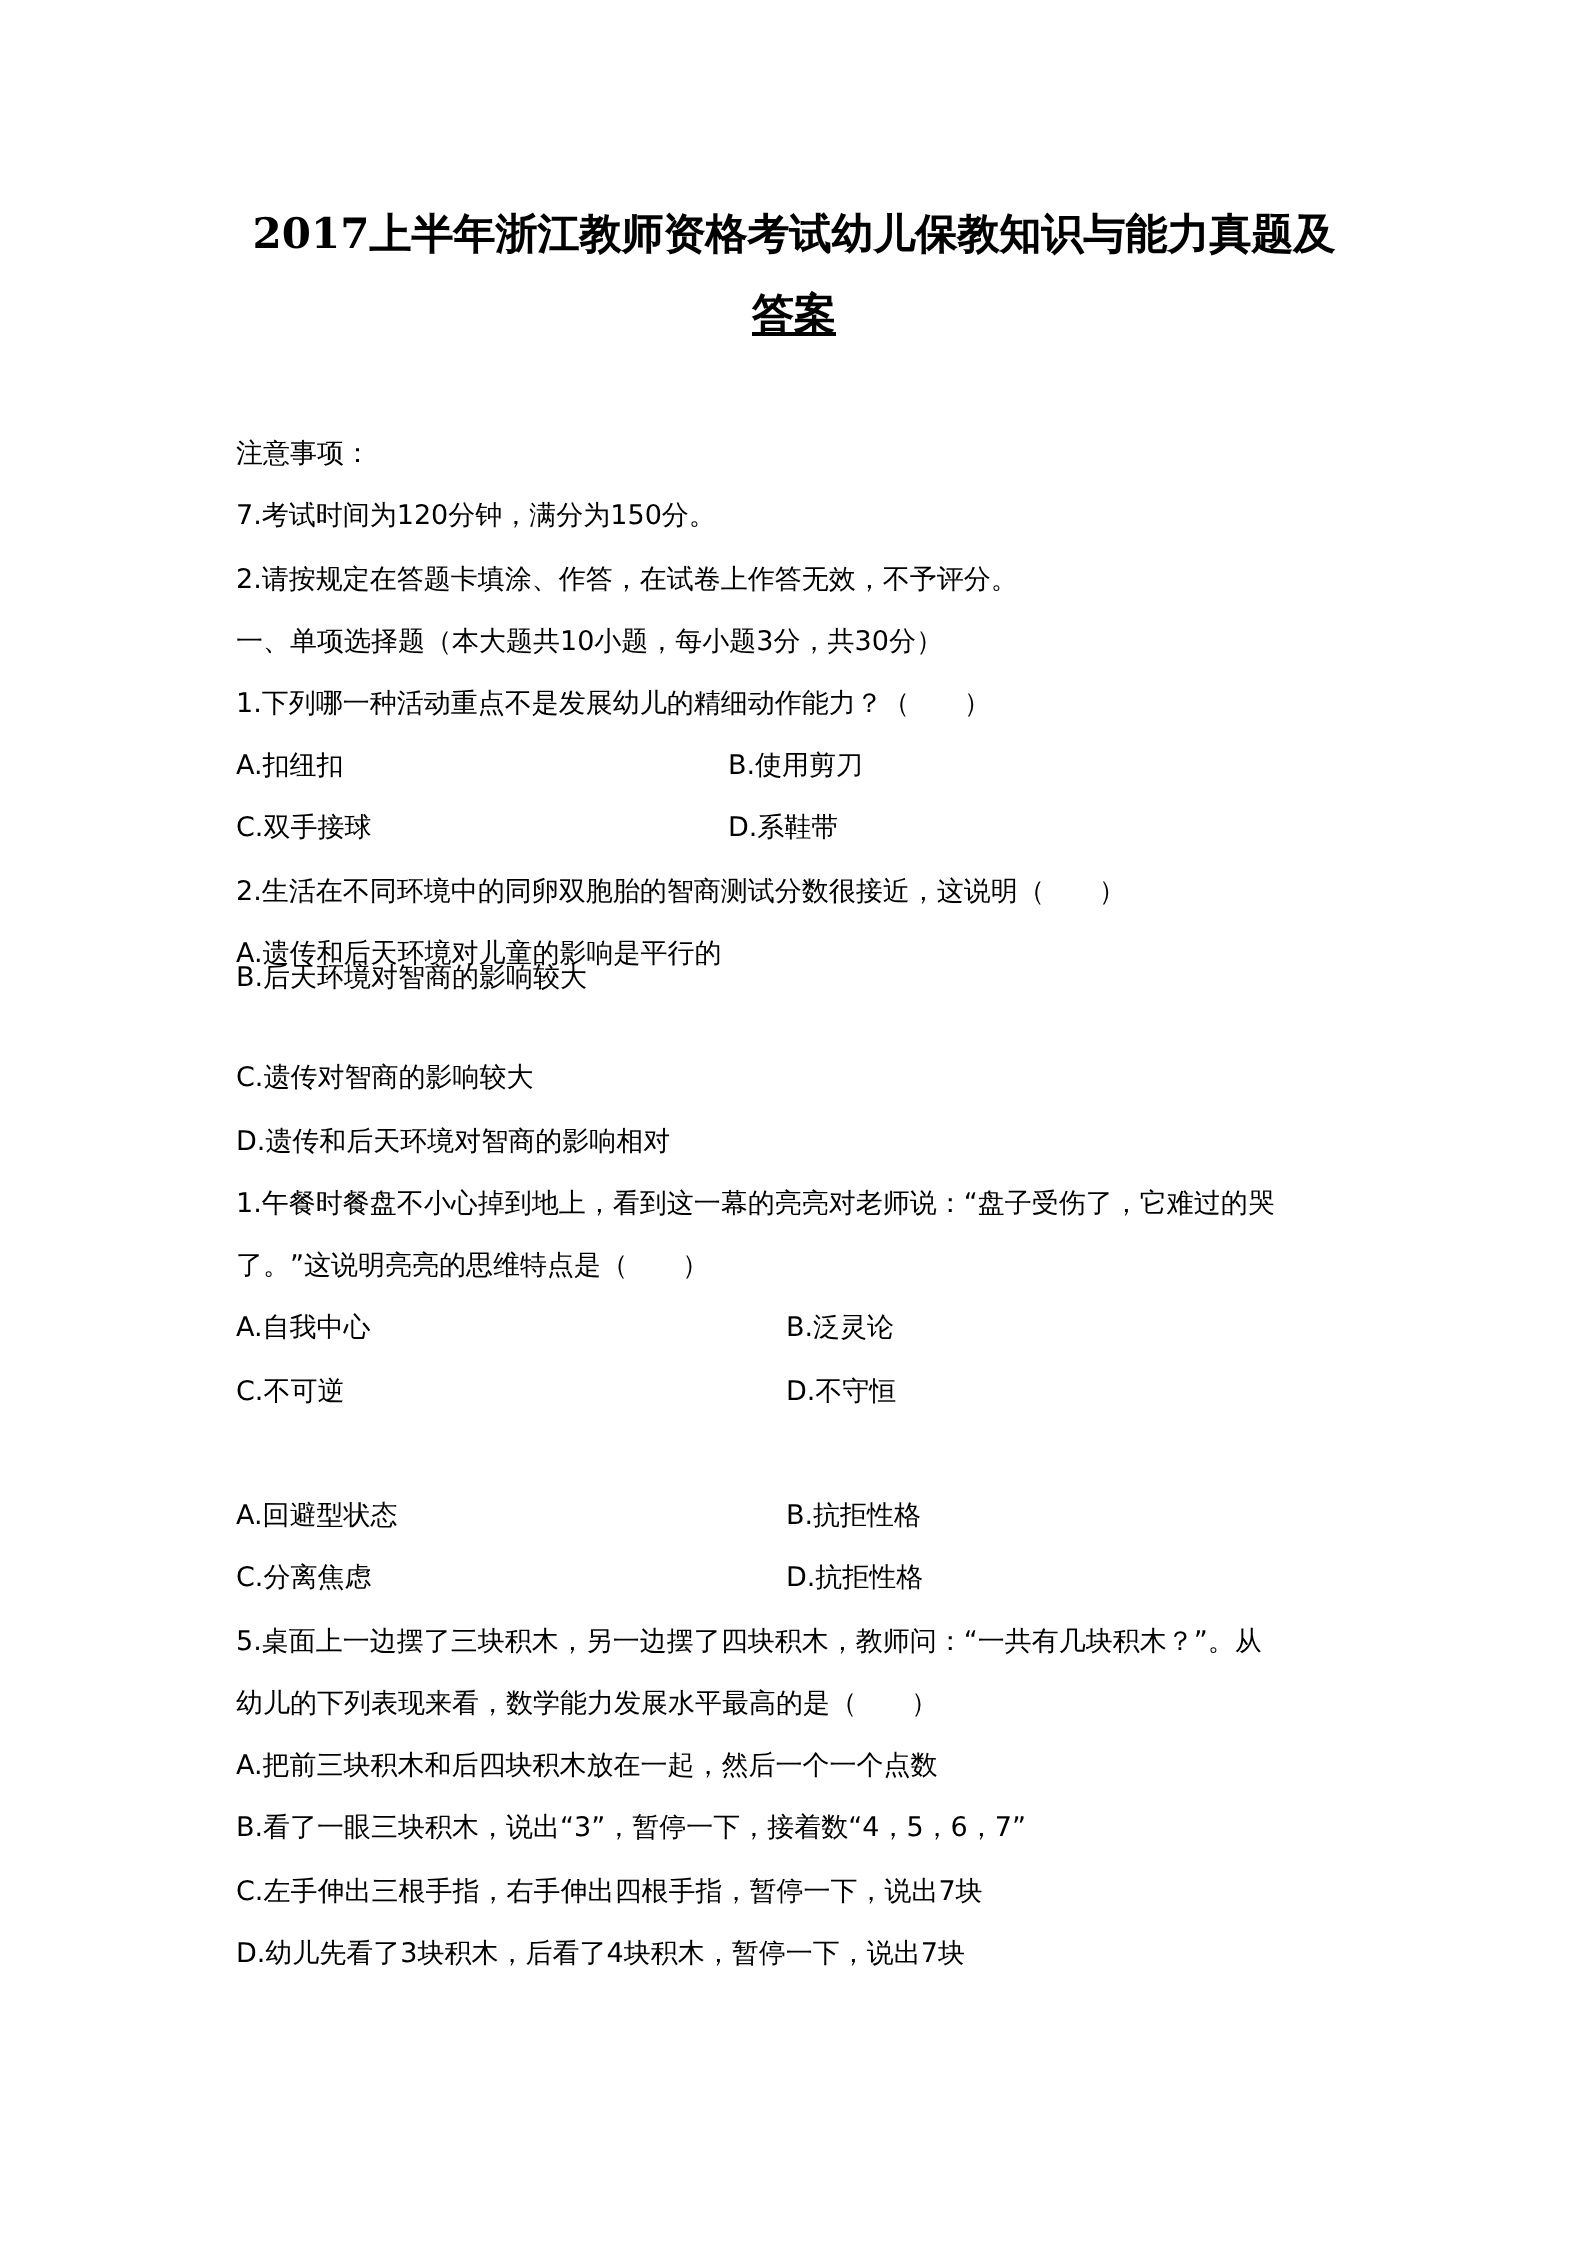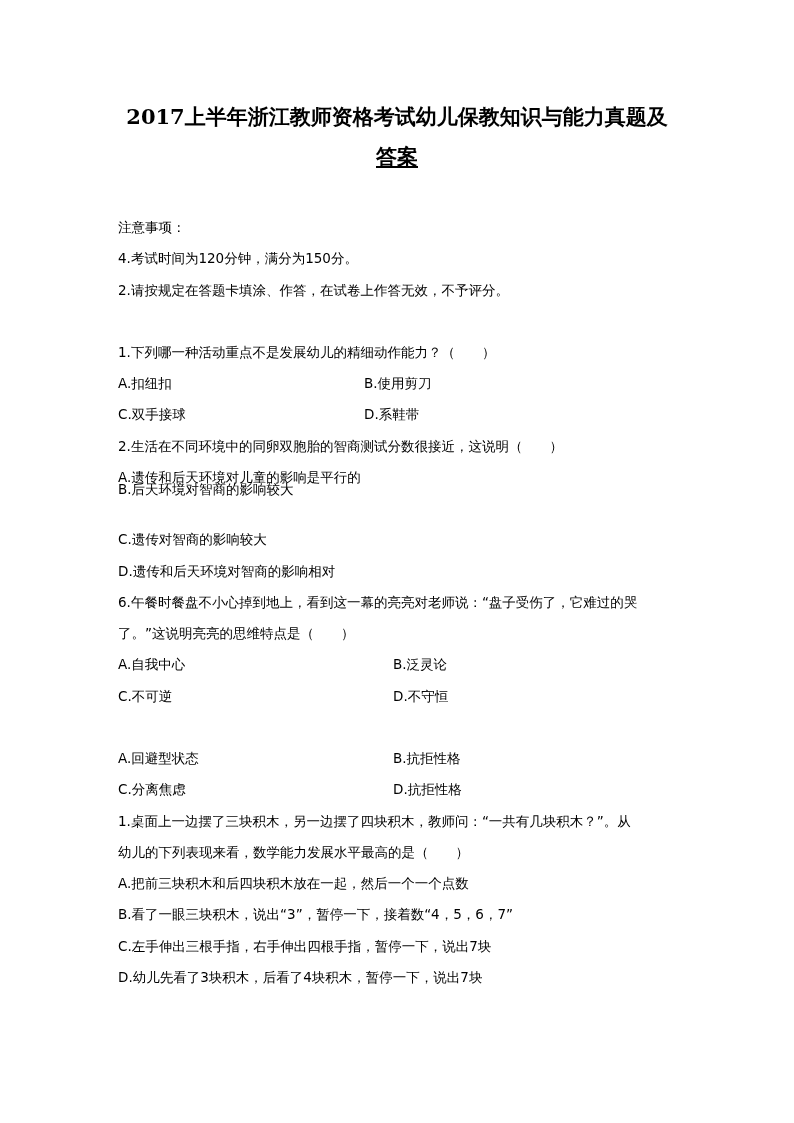--- a/index.html
+++ b/index.html
@@ -47,48 +47,49 @@
 </style>
 </head>
 <body>
 
 <div class="page">
 
   <div class="title l1">2017上半年浙江教师资格考试幼儿保教知识与能力真题及</div>
   <div class="title l2">答案</div>
 
   <div class="line" style="top:218px">注意事项：</div>
-  <div class="line" style="top:249px">4.考试时间为120分钟，满分为150分。</div>
+  <div class="line" style="top:249px">7.考试时间为120分钟，满分为150分。</div>
   <div class="line" style="top:281px">2.请按规定在答题卡填涂、作答，在试卷上作答无效，不予评分。</div>
+  <div class="line" style="top:312px">一、单项选择题（本大题共10小题，每小题3分，共30分）</div>
 
   <div class="line" style="top:343px">1.下列哪一种活动重点不是发展幼儿的精细动作能力？（　　）</div>
   <div class="line" style="top:374px">A.扣纽扣</div>
   <div class="line opt-right" style="top:374px">B.使用剪刀</div>
   <div class="line" style="top:405px">C.双手接球</div>
   <div class="line opt-right" style="top:405px">D.系鞋带</div>
 
   <div class="line" style="top:437px">2.生活在不同环境中的同卵双胞胎的智商测试分数很接近，这说明（　　）</div>
   <div class="line" style="top:468px">A.遗传和后天环境对儿童的影响是平行的</div>
   <div class="line" style="top:480px">B.后天环境对智商的影响较大</div>
   <div class="line" style="top:530px">C.遗传对智商的影响较大</div>
   <div class="line" style="top:562px">D.遗传和后天环境对智商的影响相对</div>
 
-  <div class="line" style="top:593px">6.午餐时餐盘不小心掉到地上，看到这一幕的亮亮对老师说：“盘子受伤了，它难过的哭</div>
+  <div class="line" style="top:593px">1.午餐时餐盘不小心掉到地上，看到这一幕的亮亮对老师说：“盘子受伤了，它难过的哭</div>
   <div class="line" style="top:624px">了。”这说明亮亮的思维特点是（　　）</div>
   <div class="line" style="top:655px">A.自我中心</div>
   <div class="line opt-right2" style="top:655px">B.泛灵论</div>
   <div class="line" style="top:687px">C.不可逆</div>
   <div class="line opt-right2" style="top:687px">D.不守恒</div>
 
   <div class="line" style="top:749px">A.回避型状态</div>
   <div class="line opt-right2" style="top:749px">B.抗拒性格</div>
   <div class="line" style="top:780px">C.分离焦虑</div>
   <div class="line opt-right2" style="top:780px">D.抗拒性格</div>
 
-  <div class="line" style="top:812px">1.桌面上一边摆了三块积木，另一边摆了四块积木，教师问：“一共有几块积木？”。从</div>
+  <div class="line" style="top:812px">5.桌面上一边摆了三块积木，另一边摆了四块积木，教师问：“一共有几块积木？”。从</div>
   <div class="line" style="top:874px">A.把前三块积木和后四块积木放在一起，然后一个一个点数</div>
   <div class="line" style="top:843px">幼儿的下列表现来看，数学能力发展水平最高的是（　　）</div>
   <div class="line" style="top:905px">B.看了一眼三块积木，说出“3”，暂停一下，接着数“4，5，6，7”</div>
   <div class="line" style="top:937px">C.左手伸出三根手指，右手伸出四根手指，暂停一下，说出7块</div>
   <div class="line" style="top:968px">D.幼儿先看了3块积木，后看了4块积木，暂停一下，说出7块</div>
 
 
 </div>
 
 </body></html>

